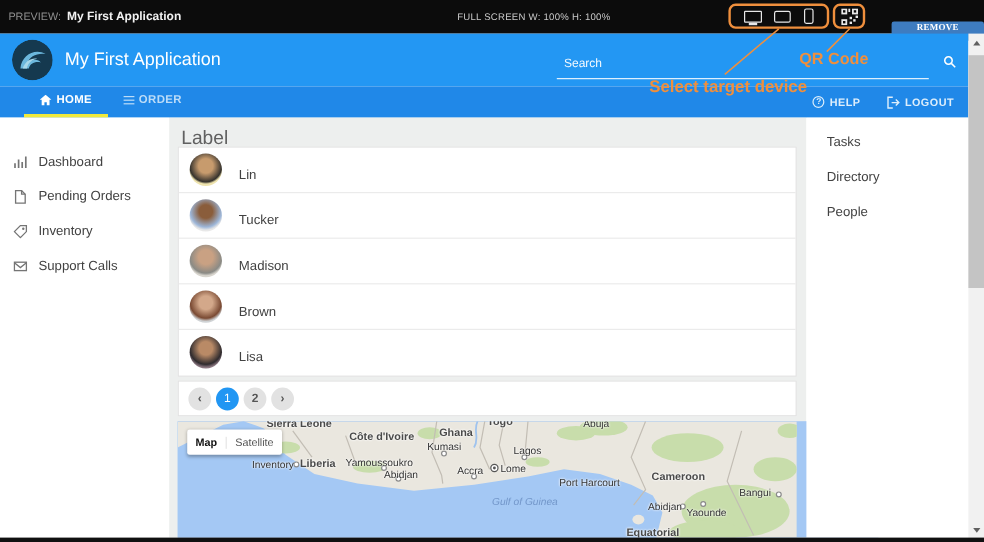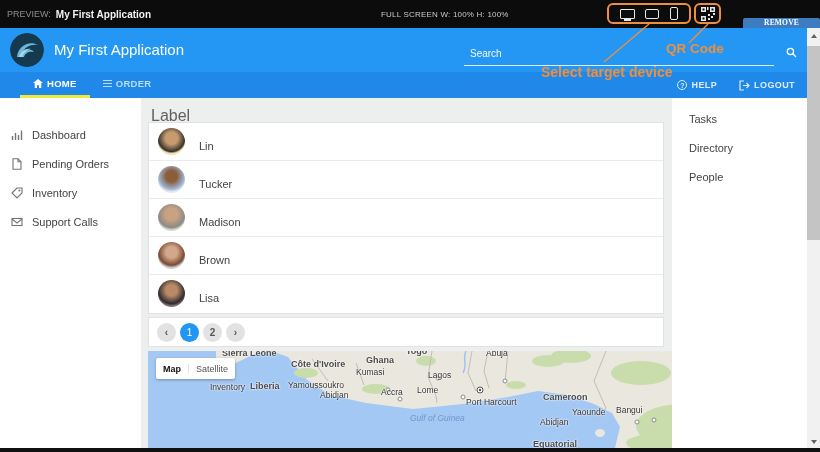--- a/index.html
+++ b/index.html
@@ -68,21 +68,21 @@
 
   
   .pager-card { position:absolute; left:148px; top:317px; width:516px; height:30px; background:#ffffff;
     border:1px solid #e2e2e2; display:flex; align-items:center; padding-left:8px; gap:4px; }
   .pg-btn { width:19px; height:19px; border-radius:50%; background:#e2e2e2; color:#555;
     display:flex; align-items:center; justify-content:center; font-size:10px; border:none;
     font-family:"Liberation Sans", sans-serif; font-weight:bold; }
   .pg-btn.current { background:#2196f3; color:#fff; font-weight:normal; }
 
   
-  .map { position:absolute; left:148px; top:351px; width:584px; height:97px; overflow:hidden; background:#a4c8f4;text-align:right; }
+  .map { position:absolute; left:148px; top:351px; width:584px; height:97px; overflow:hidden; background:#a4c8f4; }
   .map-label { position:absolute; white-space:nowrap; text-shadow:0 0 2px #fff, 0 0 2px #fff; }
   .lbl-country { font-size:9px; font-weight:bold; color:#4a4a4a; }
   .lbl-city { font-size:8.5px; color:#333333; }
   .lbl-water { font-size:8.5px; font-style:italic; color:#7296c9; text-shadow:none; }
   .map-ctl { position:absolute; left:8px; top:7px; background:#ffffff; border-radius:2px;
     box-shadow:0 1px 3px rgba(0,0,0,.3); display:flex; height:21px; align-items:center; }
   .map-ctl .seg { padding:0 7px; font-size:9px; }
   .map-ctl .seg.bold { font-weight:bold; color:#111; border-right:1px solid #e5e5e5; }
   .map-ctl .seg.dim { color:#565656; }
 
@@ -302,24 +302,24 @@
     <span class="map-label lbl-city" style="left:280px; top:19px;">Lagos</span>
     <span class="map-label lbl-city" style="left:62px; top:31px;">Inventory</span>
     <span class="map-label lbl-country" style="left:102px; top:30px;">Liberia</span>
     <span class="map-label lbl-city" style="left:140px; top:29px;">Yamoussoukro</span>
     <span class="map-label lbl-city" style="left:172px; top:39px;">Abidjan</span>
     <span class="map-label lbl-city" style="left:233px; top:36px;">Accra</span>
     <span class="map-label lbl-city" style="left:269px; top:34px;">Lome</span>
     <span class="map-label lbl-city" style="left:318px; top:46px;">Port Harcourt</span>
     <span class="map-label lbl-country" style="left:395px; top:41px;">Cameroon</span>
     <span class="map-label lbl-city" style="left:468px; top:54px;">Bangui</span>
-    <span class="map-label lbl-city" style="left:424px; top:56px;">Yaounde</span>
+    <span class="map-label lbl-city" style="left:424px; top:71px;">Yaounde</span>
     <span class="map-label lbl-city" style="left:392px; top:66px;">Abidjan</span>
     <span class="map-label lbl-water" style="left:262px; top:62px;">Gulf of Guinea</span>
-    <span class="map-label lbl-country" style="left:368px; top:88px;padding-left:17px;">Equatorial</span>
+    <span class="map-label lbl-country" style="left:357px; top:88px;padding-left:17px;">Equatorial</span>
     <div class="map-ctl">
       <span class="seg bold">Map</span>
       <span class="seg dim">Satellite</span>
     </div>
   </div>
 
   <div class="right-sidebar">
     <div class="rs-item">
       <span>Tasks</span>
     </div>

